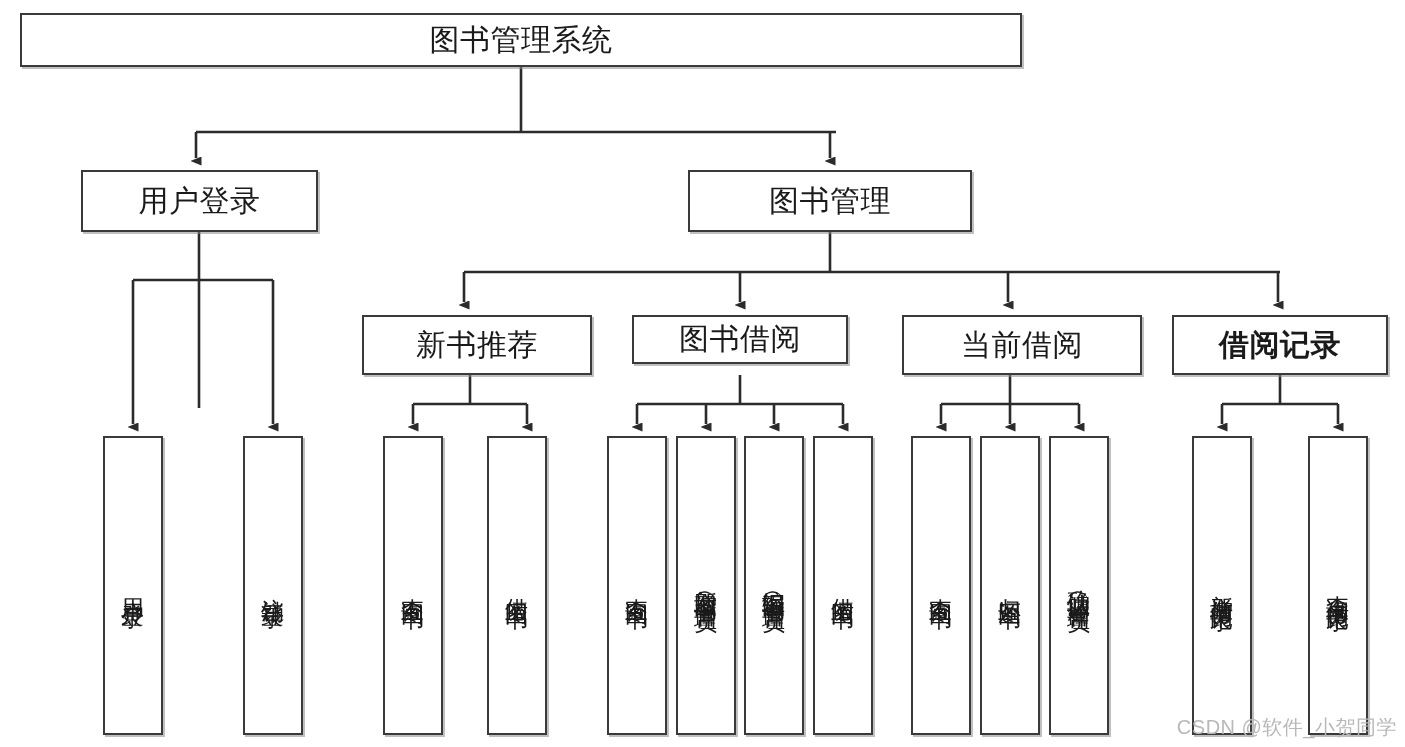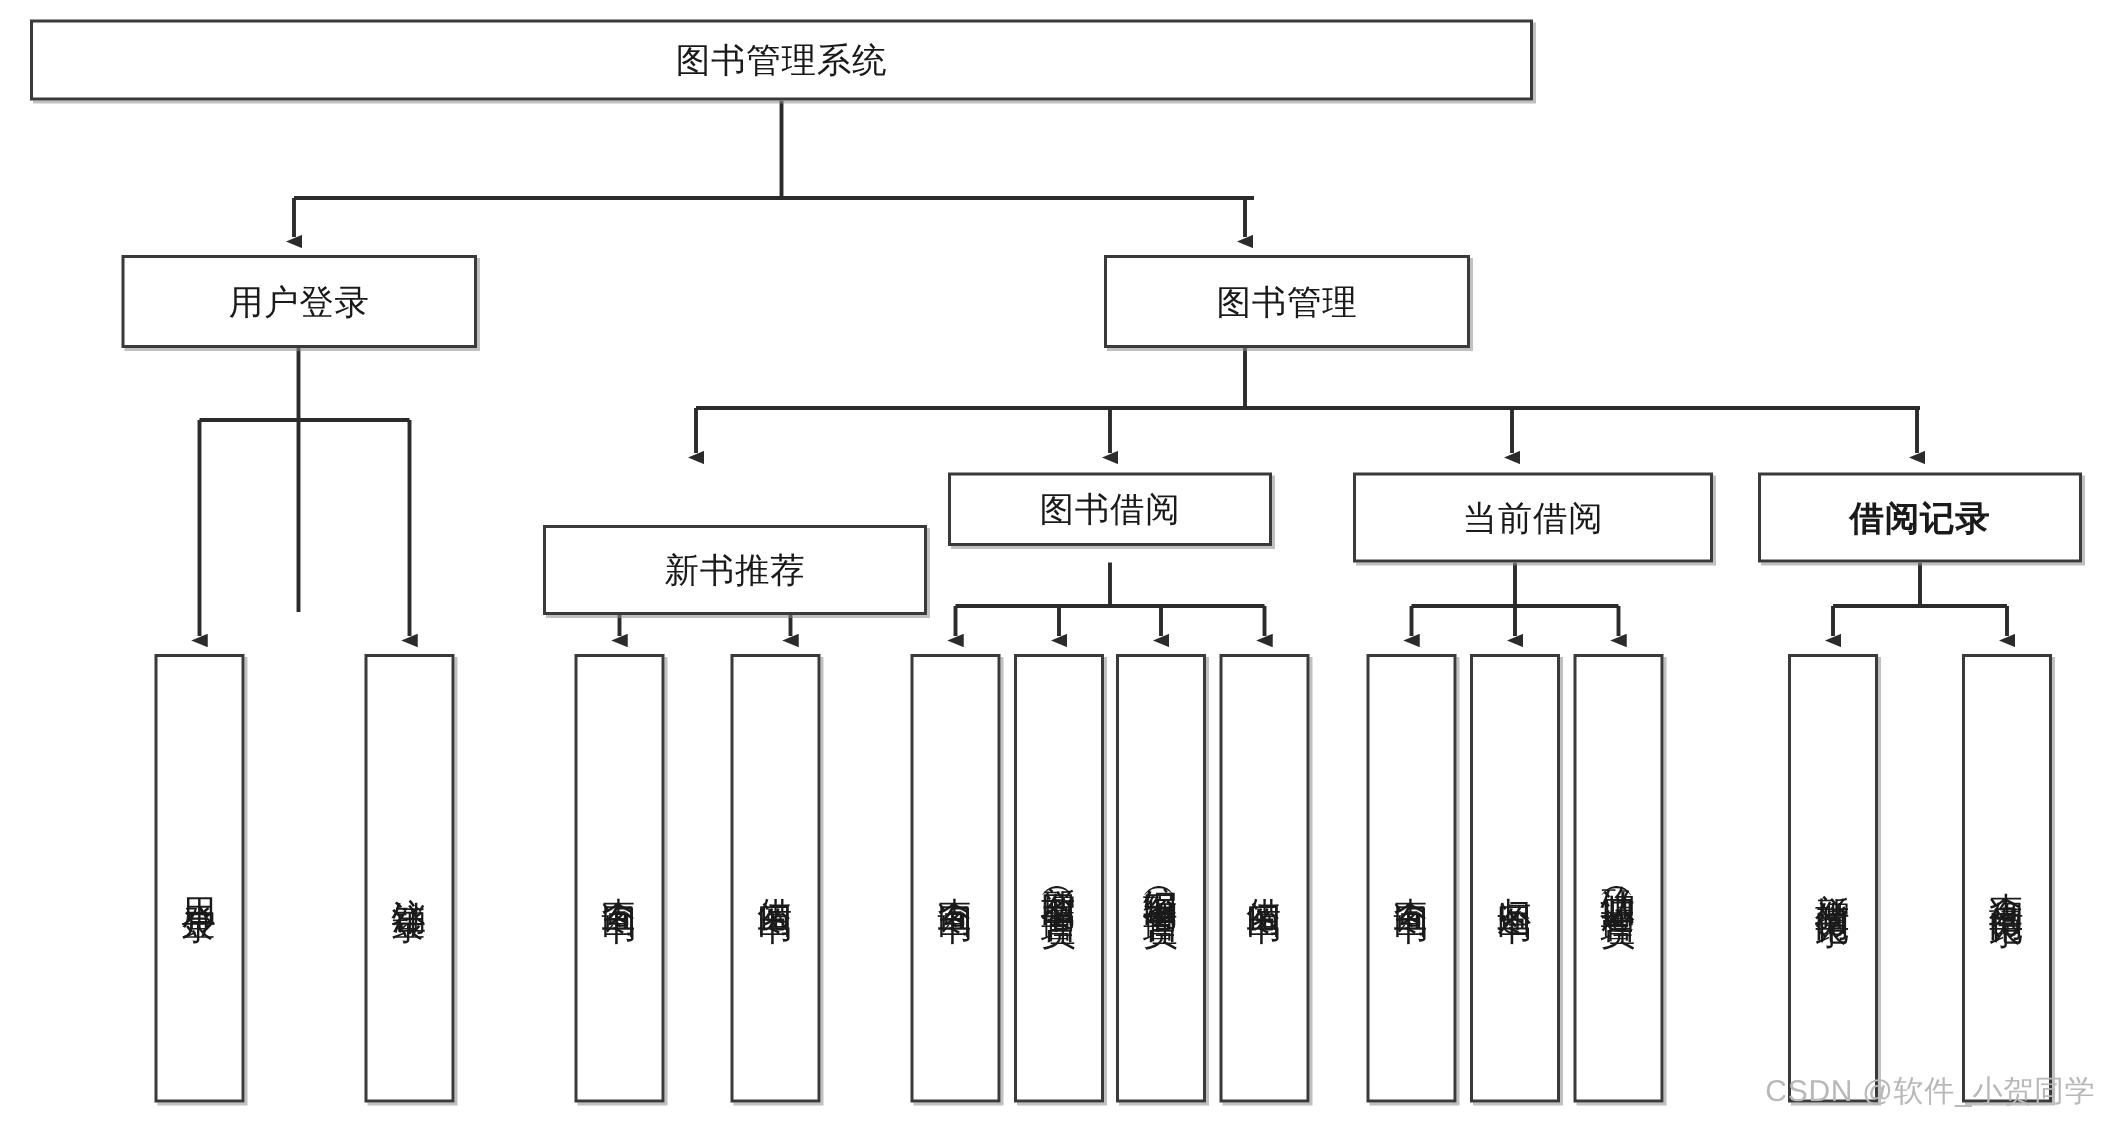--- a/index.html
+++ b/index.html
@@ -32,21 +32,21 @@
     background: #ffffff;
     border: 2.5px solid #3a3a3a;
     box-shadow: 2px 2px 0 rgba(140,140,140,0.55);
     display: flex;
     align-items: center;
     justify-content: center;
     color: #1a1a1a;
     z-index: 2;
   }
   .node.horizontal {
-    font-size: 23px;
+    font-size: 30px;
     letter-spacing: 0.5px;
     white-space: nowrap;
   }
   .node.vertical {
     writing-mode: vertical-rl;
     text-orientation: upright;
     font-size: 23px;
     letter-spacing: 3px;
     line-height: 1.05;
     padding: 6px 2px;
@@ -123,25 +123,25 @@
   </svg>
 
   <div class="node horizontal" style="left:20px; top:13px; width:1002px; height:54px;">
     <span class="label">图书管理系统</span>
   </div>
 
   <div class="node horizontal" style="left:81px; top:170px; width:237px; height:62px;">
     <span class="label">用户登录</span>
   </div>
 
-  <div class="node horizontal" style="left:736px; top:170px; width:244px; height:62px;">
+  <div class="node horizontal" style="left:688px; top:170px; width:284px; height:62px;">
     <span class="label">图书管理</span>
   </div>
 
-  <div class="node horizontal" style="left:362px; top:315px; width:256px; height:60px;margin-top:35px;">
+  <div class="node horizontal" style="left:362px; top:315px; width:230px; height:60px;">
     <span class="label">新书推荐</span>
   </div>
 
   <div class="node horizontal" style="left:632px; top:315px; width:216px; height:49px;">
     <span class="label">图书借阅</span>
   </div>
 
   <div class="node horizontal" style="left:902px; top:315px; width:240px; height:60px;">
     <span class="label">当前借阅</span>
   </div>

